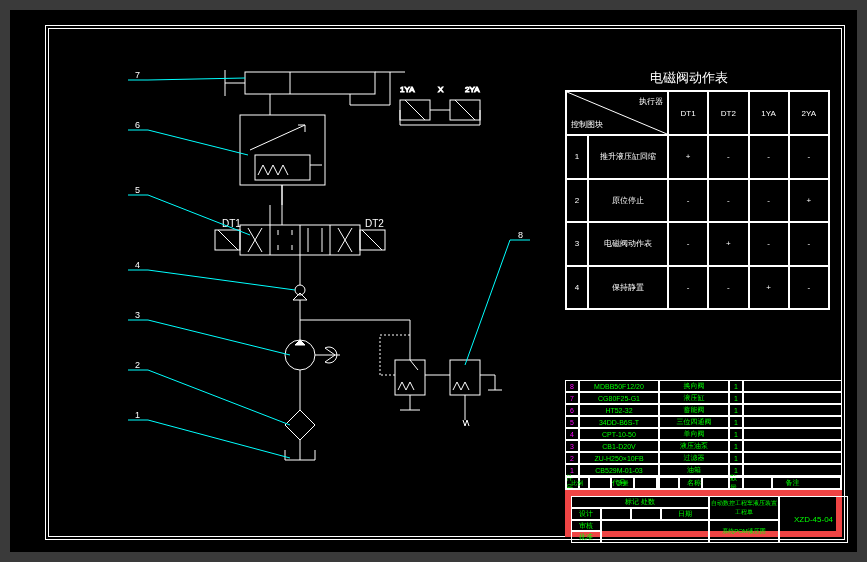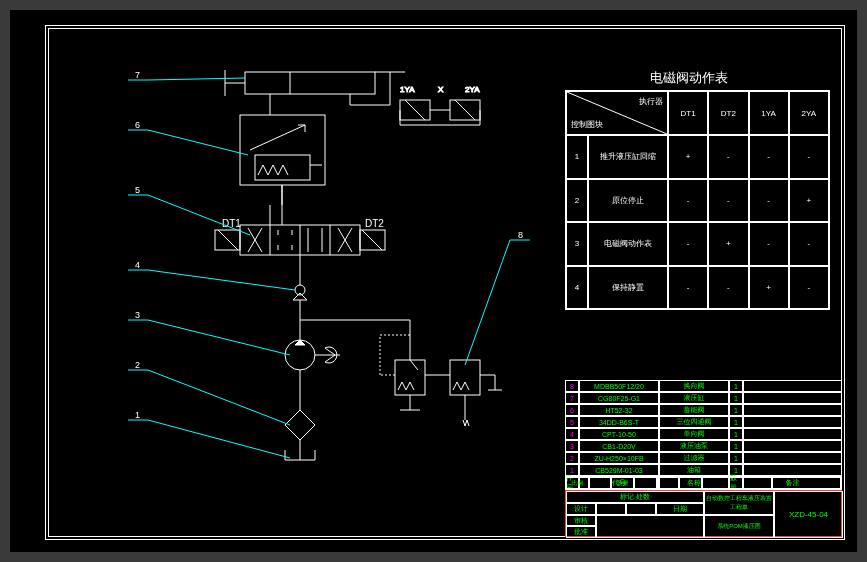--- a/index.html
+++ b/index.html
@@ -267,21 +267,21 @@
         <div class="tb-cell-w" style="position:relative;height:12px"></div>
 
       <div class="tb-cell-w" style="position:relative;height:14px;color:#0f0">件号</div>
       <div class="tb-cell-w" style="position:relative;height:14px;color:#0f0">代号</div>
       <div class="tb-cell-w" style="position:relative;height:14px;color:#0f0">名称</div>
       <div class="tb-cell-w" style="position:relative;height:14px;color:#0f0">数量</div>
       <div class="tb-cell-w" style="position:relative;height:14px;color:#0f0">备注</div>
     </div>
   </div>
 
-  <div style="position:absolute;left:555px;top:480px;width:277px;height:47px;border:1px solid #ef4444;">
+  <div style="position:absolute;left:555px;top:480px;width:277px;height:47px;border:6px solid #ef4444;">
     <div class="tb-cell" style="left:0;top:0;width:138px;height:12px;">标记 处数</div>
     <div class="tb-cell" style="left:0;top:12px;width:30px;height:12px;">设计</div>
     <div class="tb-cell" style="left:30px;top:12px;width:30px;height:12px;"></div>
     <div class="tb-cell" style="left:60px;top:12px;width:30px;height:12px;"></div>
     <div class="tb-cell" style="left:90px;top:12px;width:48px;height:12px;">日期</div>
     <div class="tb-cell" style="left:0;top:24px;width:30px;height:11px;">审核</div>
     <div class="tb-cell" style="left:0;top:35px;width:30px;height:12px;">批准</div>
     <div class="tb-cell" style="left:30px;top:24px;width:108px;height:23px;"></div>
     <div class="tb-cell" style="left:138px;top:0;width:70px;height:24px;font-size:6px;text-align:center">自动数控工程车液压装置工程单</div>
     <div class="tb-cell" style="left:138px;top:24px;width:70px;height:23px;font-size:6px">系统POM液压图</div>

